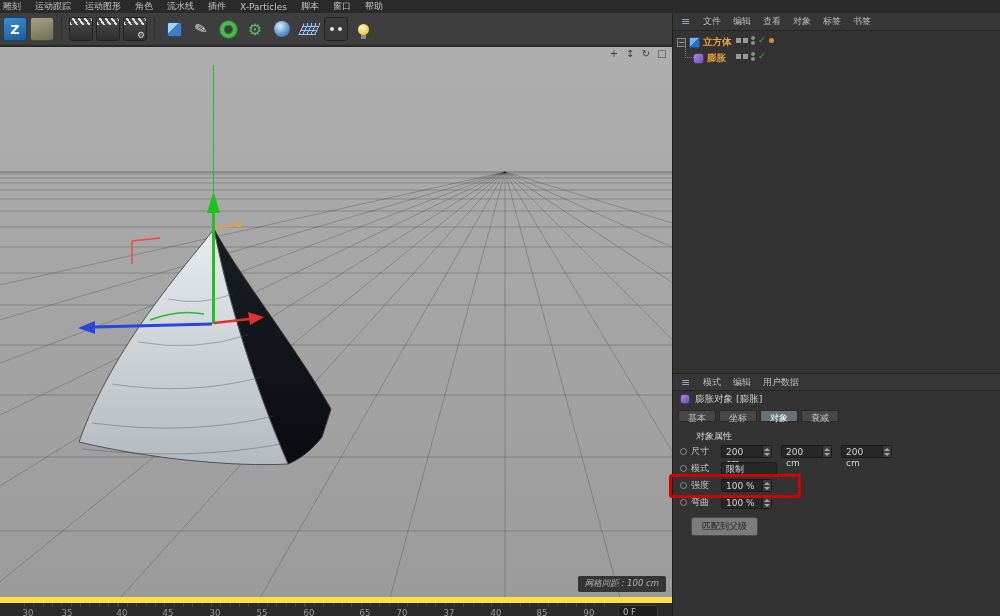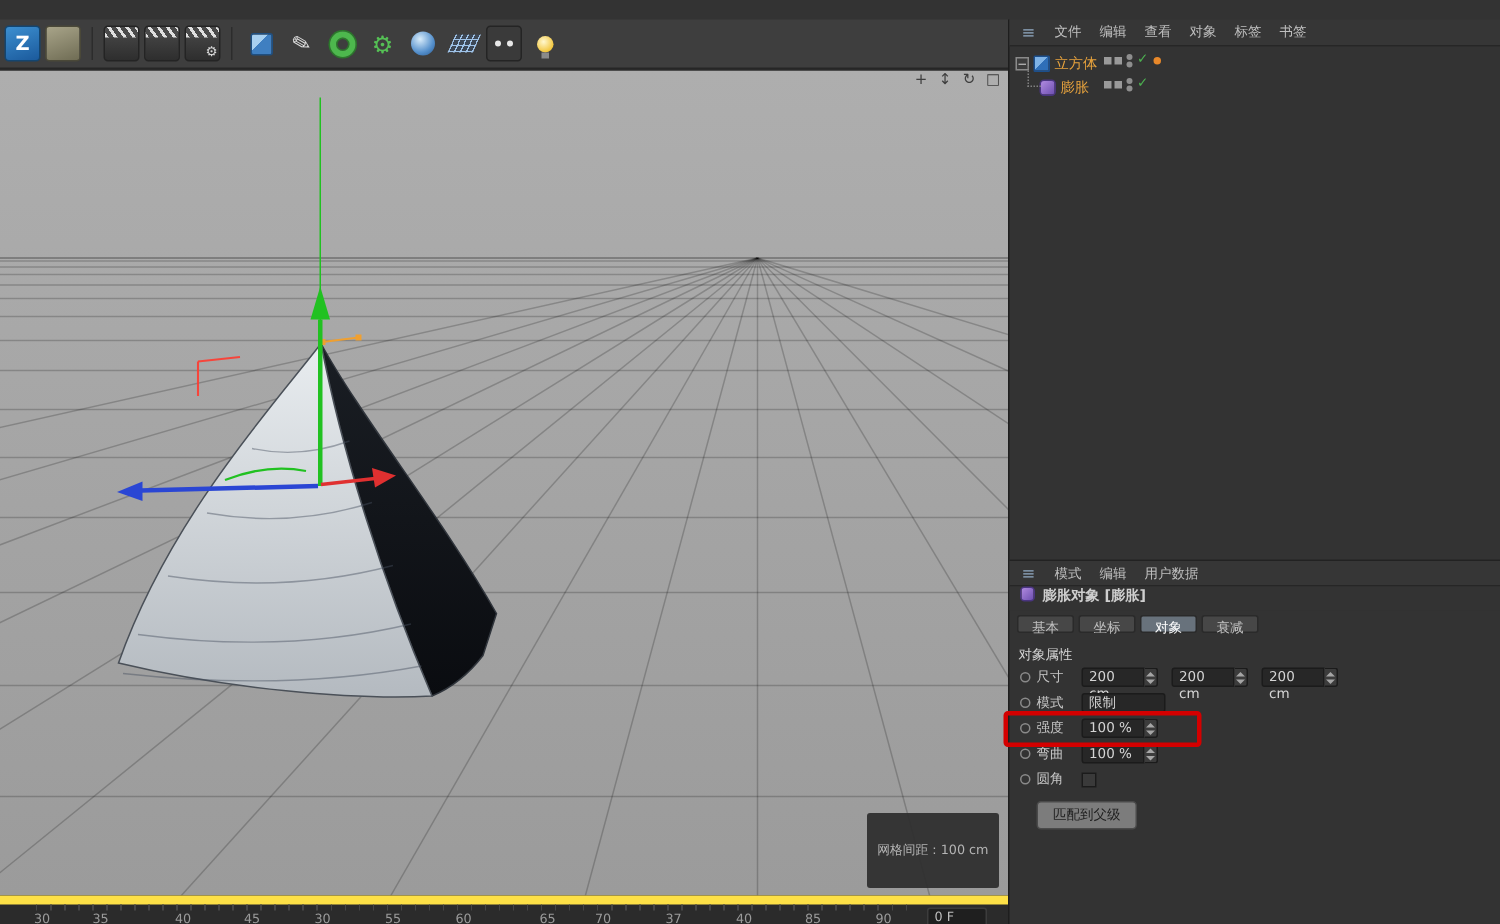--- a/index.html
+++ b/index.html
@@ -43,21 +43,21 @@
   .bulb::after { content:""; position:absolute; left:3px; bottom:-4px; width:5px; height:4px; background:#8a8a8a; }
 
   
   .viewport { position:absolute; left:0; top:46px; width:672px; height:551px;
               background:linear-gradient(#aeaeae,#9b9b9b); border-top:1px solid #2a2a2a; }
   .vp-svg { position:absolute; left:0; top:0; }
   .vp-nav { position:absolute; top:1px; right:4px; display:flex; gap:4px; }
   .vp-nav span { width:12px; height:12px; font-size:10px; line-height:12px; text-align:center;
                  color:#3e3e3e; cursor:pointer; }
   .grid-badge { position:absolute; right:6px; bottom:5px; background:rgba(44,44,44,.92); color:#b5b5b5;
-                font-size:8.5px; padding:19px 7px; border-radius:2px; }
+                font-size:8.5px; padding:2px 7px; border-radius:2px;font-style:italic; }
 
   
   .timeline { position:absolute; left:0; top:597px; width:672px; height:19px; background:#2b2b2b;
               border-top:6px solid #fde047; }
   .timeline .minor-ticks { position:absolute; left:24px; top:0; width:585px; height:4px;
               background:repeating-linear-gradient(90deg,#454545 0 1px,rgba(0,0,0,0) 1px 9.35px); }
   .tick { position:absolute; top:5px; transform:translateX(-50%); font-size:8.5px; color:#9a9a9a; }
   .frame-box { position:absolute; left:618px; top:2px; width:40px; height:14px; background:#1f1f1f;
                border:1px solid #3c3c3c; color:#bdbdbd; font-size:8.5px; line-height:12px; padding-left:4px;
                border-radius:2px; }
@@ -72,38 +72,38 @@
   .om-row { position:relative; display:flex; align-items:center; height:16px; gap:3px; }
   .row-cube { padding-left:4px; }
   .row-bulge { padding-left:20px; }
   .expander { width:9px; height:9px; border:1px solid #8a8a8a; background:#3c3c3c; color:#cfcfcf;
               font-size:8px; line-height:7px; text-align:center; flex:none; }
   .tree-elbow { position:absolute; left:12px; top:-6px; width:9px; height:14px;
                 border-left:1px dotted #808080; border-bottom:1px dotted #808080; }
   .obj-icon { width:11px; height:11px; flex:none; border-radius:1px; }
   .cube-glyph { background:linear-gradient(135deg,#7fb3e6 0 45%,#2f6fb8 45%); border:1px solid #1c4f8c; }
   .bulge-glyph { background:linear-gradient(135deg,#b08ae0,#6d4fb0); border:1px solid #4a3580; border-radius:3px; }
-  .obj-name { color:#e8a33d; font-size:9.5px; }
+  .obj-name { color:#e8a33d; font-size:9.5px;font-weight:bold; }
   .om-extras { position:absolute; left:63px; top:2px; display:flex; align-items:center; gap:3px; }
   .vis-pair { display:flex; flex-direction:column; gap:1px; }
   .vis-dot { width:4px; height:4px; border-radius:50%; background:#8e8e8e; }
   .sq-pair { display:flex; gap:2px; }
   .sq { width:5px; height:5px; background:#9a9a9a; }
   .check { color:#4caf50; font-size:9px; line-height:9px; }
   .dot-orange { width:5px; height:5px; border-radius:50%; background:#e8882a; }
 
   .am-menu { border-top:1px solid #222; }
-  .am-title { height:16px; display:flex; align-items:flex-start; gap:5px; padding:0 7px; color:#cfcfcf;
-              font-size:9.5px; background:#333;font-weight:bold; }
+  .am-title { height:16px; display:flex; align-items:center; gap:5px; padding:0 7px; color:#cfcfcf;
+              font-size:9.5px; background:#333; }
   .am-title .obj-icon { width:10px; height:10px; }
   .am-tabs { display:flex; gap:3px; padding:3px 5px; height:18px; }
   .tab { padding:1px 9px; background:#474747; border:1px solid #2a2a2a; border-radius:2px; color:#c0c0c0;
          cursor:pointer; }
   .tab.active { background:#68727c; color:#fff; }
-  .am-section { padding:5px 6px 3px; color:#d5d5d5; height:18px; }
+  .am-section { padding:5px 23px 3px; color:#d5d5d5; height:18px; }
   .attr-row { display:flex; align-items:center; gap:4px; height:17px; padding-left:7px; }
   .keydot { width:7px; height:7px; border:1px solid #8a8a8a; border-radius:50%; flex:none; cursor:pointer; }
   .attr-label { width:26px; color:#c6c6c6; }
   .fgroup { display:flex; align-items:center; margin-right:5px; }
   .field { background:#272727; border:1px solid #1b1b1b; border-radius:2px 0 0 2px; color:#d5d5d5;
            height:13px; line-height:11px; padding:1px 4px; cursor:text; }
   .f40 { width:42px; }
   .dropdown { width:56px; border-radius:2px; cursor:pointer; }
   .stepper { width:9px; height:13px; background:#3c3c3c; border:1px solid #1b1b1b; border-left:none;
              display:flex; flex-direction:column; align-items:center; justify-content:center; cursor:pointer;
@@ -118,20 +118,32 @@
 
   
   .annotation-box { position:absolute; left:669px; top:474px; width:132px; height:24px;
                     border:3px solid #d40000; border-radius:3px; pointer-events:none; }
 </style>
 </head>
 <body>
 
 <div class="app">
 
+  <div class="menubar">
+    <span>雕刻</span>
+    <span>运动跟踪</span>
+    <span>运动图形</span>
+    <span>角色</span>
+    <span>流水线</span>
+    <span>插件</span>
+    <span>X-Particles</span>
+    <span>脚本</span>
+    <span>窗口</span>
+    <span>帮助</span>
+  </div>
 
   <div class="toolbar">
     <div class="tool tool-z">Z</div>
     <div class="tool tool-sel"></div>
     <div class="sep"></div>
     <div class="tool clapper"></div>
     <div class="tool clapper"></div>
     <div class="tool clapper">
       <span class="mini-gear">⚙</span>
     </div>
@@ -390,24 +402,19 @@
       <span class="attr-label">弯曲</span>
       <span class="fgroup">
           <span class="field f40">100 %</span>
           <span class="stepper">
             <i class="tri-up"></i>
             <i class="tri-down"></i>
           </span>
         </span>
     </div>
 
-    <div class="attr-row">
-      <span class="keydot"></span>
-      <span class="attr-label">圆角</span>
-      <span class="checkbox"></span>
-    </div>
 
     <button class="fit-btn">匹配到父级</button>
   </div>
 
   <div class="annotation-box"></div>
 
 </div>
 
 </body></html>

